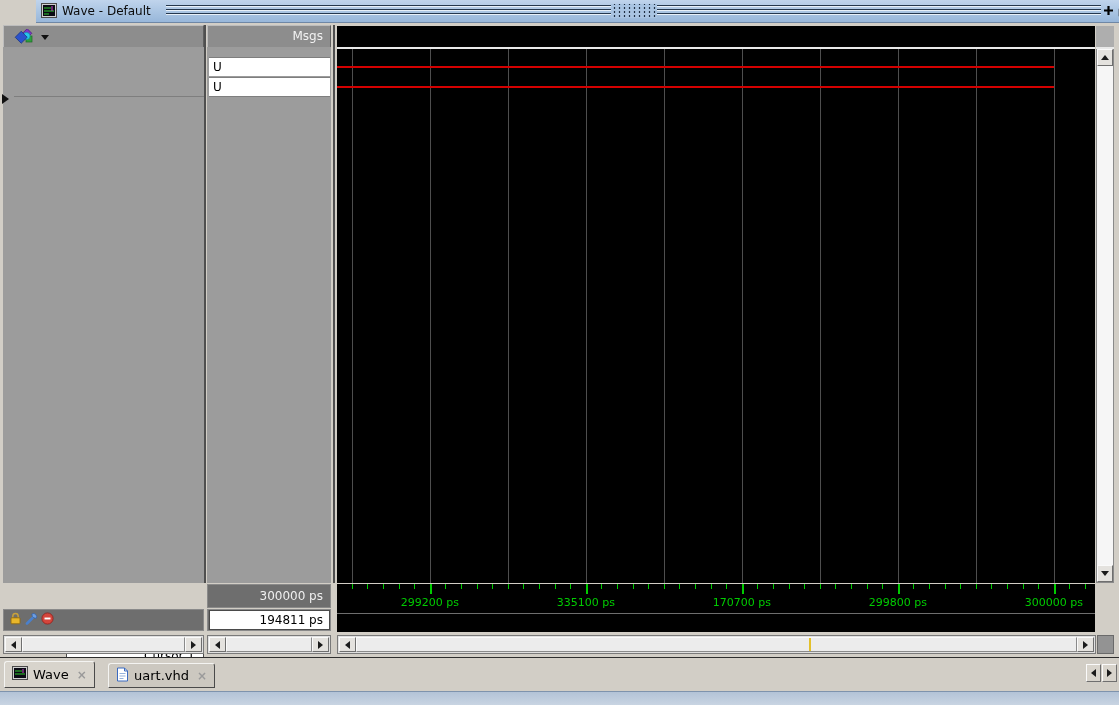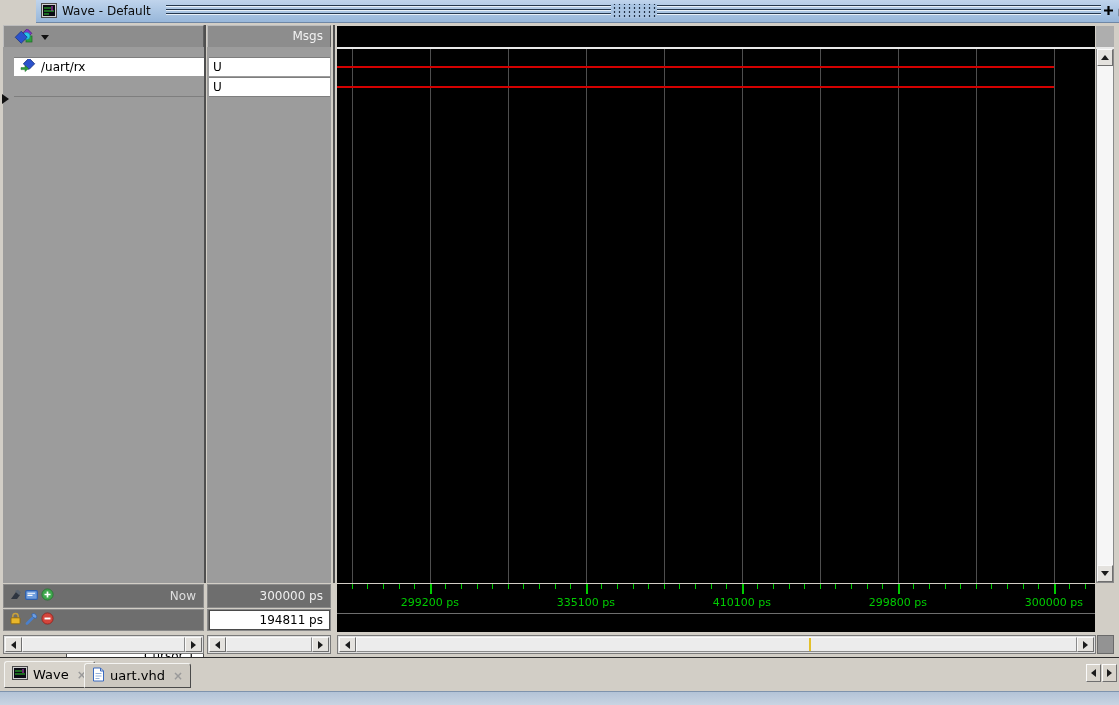--- a/index.html
+++ b/index.html
@@ -63,21 +63,21 @@
   .vsb .vbtn{position:absolute;left:1px;width:16px;height:17px;background:#e4e2de;
     border:1px solid;border-color:#fafafa #6f6f6f #6f6f6f #fafafa;box-sizing:border-box;
     display:flex;align-items:center;justify-content:center;}
   .corner{position:absolute;left:1097px;top:635px;width:17px;height:19px;background:#939393;border:1px solid #6a6a6a;box-sizing:border-box;}
   .cursor-mark{position:absolute;top:2px;bottom:2px;width:2px;background:#e3c02a;}
   
   .tabbar{position:absolute;left:0;top:657px;width:1119px;height:34px;background:#d2cec6;border-top:1px solid #2e2e2e;box-sizing:border-box;}
   .tab{position:absolute;top:3px;height:27px;display:flex;align-items:center;padding:0 7px;gap:5px;
     background:#d8d4cc;border:1px solid #4a4a4a;border-top-color:#f4f4f2;border-left-color:#f4f4f2;
     border-radius:3px 3px 0 0;box-sizing:border-box;font-size:13px;}
-  .tab.inactive{top:5px;height:25px;background:#ccc8c0;}
+  .tab.inactive{top:5px;height:25px;background:#ccc8c0;margin-left:24px;}
   .tabclose{color:#9a9a9a;font-weight:bold;font-size:12px;margin-left:3px;}
   .tabarrow{position:absolute;top:6px;width:15px;height:18px;background:#d8d4cc;
     border:1px solid;border-color:#fafafa #6f6f6f #6f6f6f #fafafa;box-sizing:border-box;
     display:flex;align-items:center;justify-content:center;}
   .bottomstrip{position:absolute;left:0;top:691px;width:1119px;height:14px;
     background:linear-gradient(180deg,#b3c3d7,#c8d4e2);border-top:1px solid #7e93ad;box-sizing:border-box;}
 </style>
 </head>
 <body>
 
@@ -130,29 +130,20 @@
   </div>
   <div class="colhdr" style="left:207px;width:124px;text-align:right;line-height:20px;padding-right:7px;">
     <span>Msgs</span>
   </div>
 
   <div class="panelbg" style="left:3px;width:201px;height:536px;"></div>
   <div class="panelbg" style="left:207px;width:124px;height:536px;"></div>
   <div class="vdivider" style="left:204px;height:558px;"></div>
   <div class="vdivider" style="left:333px;height:558px;"></div>
 
-  <div class="sigrow" style="left:14px;top:57px;width:190px;">
-    <span style="margin-left:6px;">
-      <svg width="17" height="13" viewBox="0 0 17 13">
-          <rect x="5" y="0.8" width="8" height="8" transform="rotate(45 9 4.8)" fill="#2b52cc" stroke="#16307e" stroke-width="0.8"></rect>
-          <path d="M1 8.6 h4 v-2 l3.6 3 -3.6 3 v-2 h-4 z" fill="#2f9e3c" stroke="#1d6b26" stroke-width="0.5"></path>
-        </svg>
-    </span>
-    <span style="margin-left:4px;">/uart/rx</span>
-  </div>
   <div class="rowend" style="left:14px;top:96px;width:190px;"></div>
   <div class="pointer" style="left:2px;top:94px;"></div>
 
   <div class="sigrow" style="left:209px;top:57px;width:121px;">
     <span style="margin-left:4px;">U</span>
   </div>
   <div class="sigrow" style="left:209px;top:77px;width:121px;">
     <span style="margin-left:4px;">U</span>
   </div>
   <div class="rowend" style="left:209px;top:96px;width:121px;"></div>
@@ -230,42 +221,25 @@
       <div class="tick" style="left: 638.8px; background: rgb(0, 204, 0);"></div>
       <div class="tick" style="left: 654.4px; background: rgb(0, 204, 0);"></div>
       <div class="tick" style="left: 670px; background: rgb(0, 204, 0);"></div>
       <div class="tick" style="left: 685.6px; background: rgb(0, 204, 0);"></div>
       <div class="tick" style="left: 701.2px; background: rgb(0, 204, 0);"></div>
       <div class="tick major" style="left: 716.8px; background: rgb(0, 204, 0);"></div>
       <div class="tick" style="left: 732.4px; background: rgb(0, 204, 0);"></div>
       <div class="tick" style="left: 748px; background: rgb(0, 204, 0);"></div>
       <div class="tick-label" style="left: 92.8px; color: rgb(0, 204, 0);">299200 ps</div>
       <div class="tick-label" style="left: 248.8px; color: rgb(0, 204, 0);">335100 ps</div>
-      <div class="tick-label" style="left: 404.8px; color: rgb(0, 204, 0);">410100 ps</div>
+      <div class="tick-label" style="left: 404.8px; color: rgb(0, 204, 0);">170700 ps</div>
       <div class="tick-label" style="left: 560.8px; color: rgb(0, 204, 0);">299800 ps</div>
       <div class="tick-label" style="left: 716.8px; color: rgb(0, 204, 0);">300000 ps</div>
     </div>
 
-  <div class="staterow" style="left:3px;top:584px;width:201px;height:24px;">
-    <span class="miniicons">
-      <span><svg width="13" height="12" viewBox="0 0 13 12">
-            <path d="M2 10 L7 3 L11 6 L8 10 z" fill="#2e3540"></path>
-            <path d="M6 2 l3 -1.2 3 3 -2 2.2 z" fill="#5a6470"></path>
-          </svg></span>
-      <span><svg width="13" height="12" viewBox="0 0 13 12">
-            <rect x="0.7" y="1.7" width="11.6" height="8.6" rx="1" fill="#6f9ede" stroke="#2d5fae" stroke-width="1.2"></rect>
-            <path d="M2.5 4.2 h7.5 M2.5 6.4 h5" stroke="#fff" stroke-width="1.1" fill="none"></path>
-          </svg></span>
-      <span><svg width="13" height="13" viewBox="0 0 13 13">
-            <circle cx="6.5" cy="6.5" r="5.6" fill="#3fa74d" stroke="#23742e" stroke-width="0.8"></circle>
-            <path d="M6.5 3.5 v6 M3.5 6.5 h6" stroke="#fff" stroke-width="1.7" fill="none"></path>
-          </svg></span>
-    </span>
-    <span class="rtext" style="color:#dedede;">Now</span>
-  </div>
   <div class="staterow" style="left:207px;top:584px;width:124px;height:24px;">
     <span class="rtext" style="color:#efefef;">300000 ps</span>
   </div>
 
   <div class="staterow" style="left:3px;top:609px;width:201px;height:22px;">
     <span class="miniicons">
       <span><svg width="13" height="13" viewBox="0 0 13 13">
             <path d="M3.8 6 v-1.8 a2.7 2.7 0 0 1 5.4 0 V6" fill="none" stroke="#caa23a" stroke-width="1.4"></path>
             <rect x="2" y="5.8" width="9" height="6" rx="0.8" fill="#e8b62a" stroke="#8f6a10" stroke-width="0.9"></rect>
           </svg></span>

